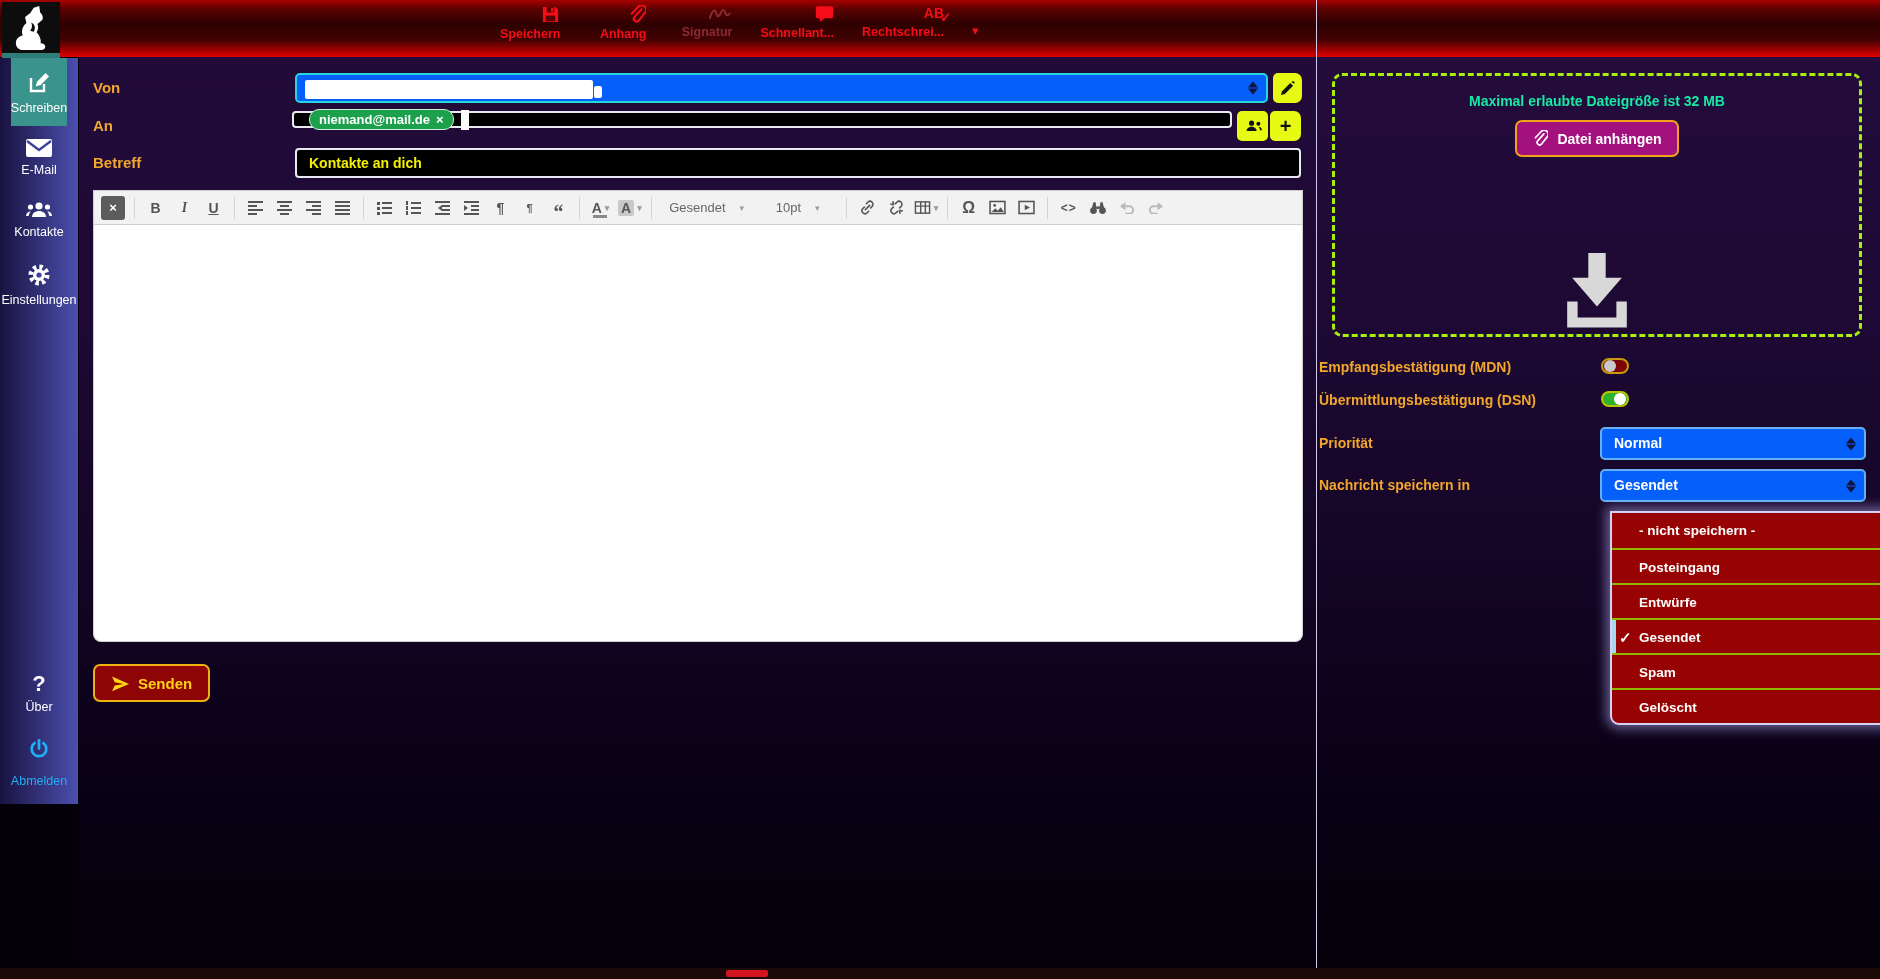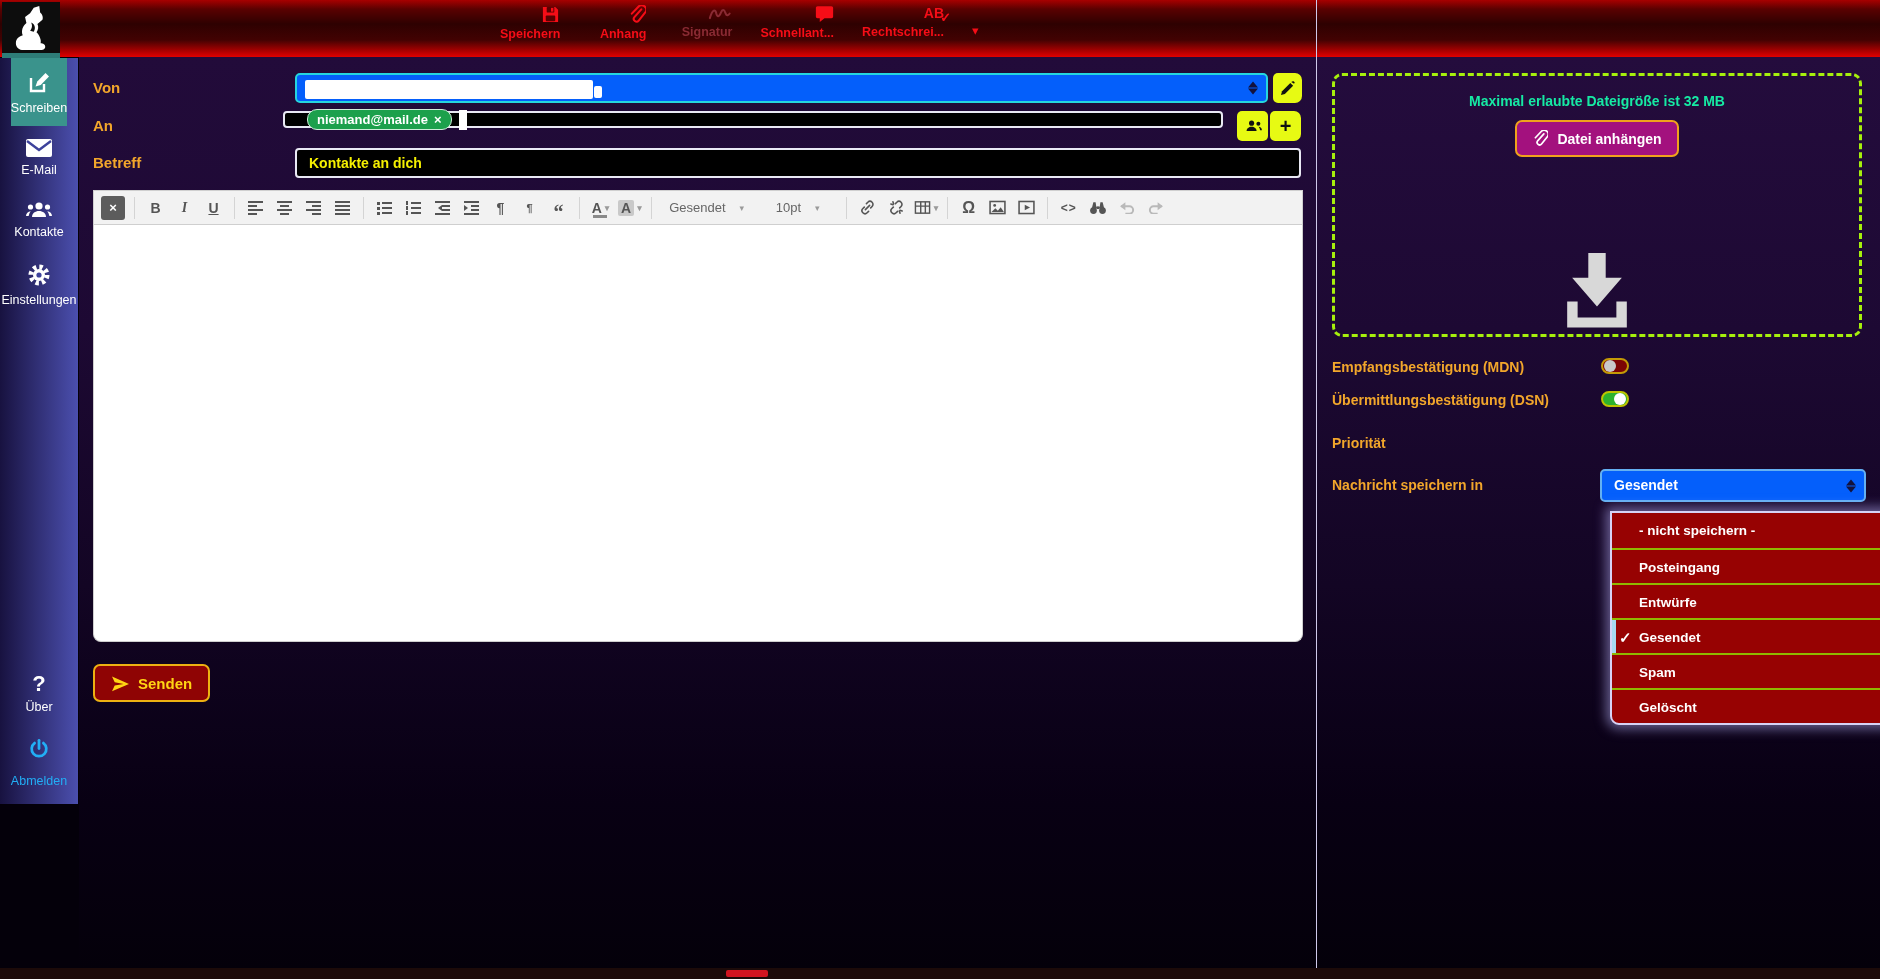--- a/index.html
+++ b/index.html
@@ -36,22 +36,22 @@
   .sel{position:relative;background:#045ffb;border-radius:5px;color:#fff;font-weight:bold;cursor:pointer;}
   .updown{position:absolute;right:8px;top:50%;transform:translateY(-50%);width:10px;height:15px;}
   .updown i{position:absolute;left:0;width:0;height:0;border-left:5px solid transparent;border-right:5px solid transparent;}
   .updown i.up{top:1px;border-bottom:6px solid #13123d;}
   .updown i.dn{bottom:1px;border-top:6px solid #13123d;}
   .von-sel{position:absolute;left:216px;top:16px;width:973px;height:30px;border:2px solid #25d6df;}
   .redact{position:absolute;left:8px;top:5px;width:288px;height:19px;background:#fff;border-radius:2px;}
   .redact::after{content:"";position:absolute;right:-9px;bottom:1px;width:8px;height:12px;background:#fff;border-radius:2px;}
   .mini-btn{position:absolute;height:30px;background:#e7fa13;color:#111;display:flex;align-items:center;justify-content:center;
     border-radius:5px;cursor:pointer;}
-  .an-input{position:absolute;left:204px;top:54px;width:940px;height:17px;background:#000;border:2px solid #e9e9f4;
-    border-radius:4px;display:flex;align-items:center;padding:0 22px;}
+  .an-input{position:absolute;left:213px;top:54px;width:940px;height:17px;background:#000;border:2px solid #e9e9f4;
+    border-radius:4px;display:flex;align-items:center;padding:0 15px;}
   .chip{background:#1ca04c;border:1px solid #cfeeda;border-radius:10px;color:#fff;font-size:13px;font-weight:bold;
     padding:2px 9px;display:flex;align-items:center;gap:6px;cursor:pointer;}
   .chip .x{font-weight:bold;cursor:pointer;}
   .caret-block{width:8px;height:20px;background:#fff;margin-left:7px;}
   .subj-input{position:absolute;left:216px;top:91px;width:1006px;height:30px;background:#000;border:2px solid #e9e9f4;
     border-radius:4px;color:#f5f000;font-size:14px;font-weight:bold;line-height:26px;padding:0 12px;}
 
   
   .editor{position:absolute;left:14px;top:133px;width:1210px;height:452px;border-radius:0 0 8px 8px;}
   .ed-toolbar{height:35px;background:#f2f2f2;border:1px solid #cfcfcf;display:flex;align-items:center;gap:6px;padding:0 7px;}
@@ -100,21 +100,21 @@
   
   .vdivider{position:absolute;left:1316px;top:0;width:1px;height:968px;background:#cfc9ea;z-index:7;}
   .panel{position:absolute;left:1317px;top:57px;width:563px;height:911px;
     background:linear-gradient(180deg,#240c3d 0%,#1d0933 30%,#130524 58%,#080013 82%,#04000a 100%);}
   .dropbox{position:absolute;left:15px;top:16px;width:530px;height:264px;border:3px dashed #a6f00c;border-radius:10px;
     display:flex;flex-direction:column;align-items:center;}
   .maxnote{margin-top:17px;color:#16eaa4;font-size:14px;font-weight:bold;}
   .attach-btn{margin-top:11px;background:#a3117e;border:2px solid #f0a21c;border-radius:7px;color:#fff;
     font-size:14px;font-weight:bold;padding:8px 15px;display:flex;align-items:center;gap:9px;cursor:pointer;}
   .dl-icon{position:absolute;bottom:4px;left:50%;transform:translateX(-50%);}
-  .prow-label{position:absolute;left:15px;color:#f2a62b;font-size:14px;font-weight:bold;}
+  .prow-label{position:absolute;left:2px;color:#f2a62b;font-size:14px;font-weight:bold;}
   .toggle{position:absolute;left:284px;width:28px;height:16px;border-radius:9px;cursor:pointer;}
   .toggle.off{background:#7c0404;border:2px solid #c49a06;}
   .toggle.on{background:#2db32d;border:2px solid #bcc400;}
   .toggle .knob{position:absolute;top:0px;width:12px;height:12px;border-radius:50%;}
   .toggle.off .knob{left:1px;background:#c9c9c9;}
   .toggle.on .knob{right:1px;background:#fff;}
   .p-sel{position:absolute;left:283px;width:266px;height:33px;border:2px solid #64b0f2;font-size:14px;
     line-height:29px;padding:0 12px;}
   .folder-dd{position:absolute;left:293px;top:454px;width:288px;background:#970202;border:2px solid #d6d2f5;
     border-radius:0 0 9px 9px;box-shadow:0 0 12px 4px rgba(190,185,255,.5);z-index:9;overflow:hidden;}
@@ -455,20 +455,27 @@
     <div class="toggle off" style="top:301px;">
         <span class="knob"></span>
       </div>
 
     <div class="prow-label" style="top:335px;">Übermittlungsbestätigung (DSN)</div>
     <div class="toggle on" style="top:334px;">
         <span class="knob"></span>
       </div>
 
     <div class="prow-label" style="top:378px;">Priorität</div>
+    <div class="sel p-sel" style="top:370px;">
+      <span>Normal</span>
+      <span class="updown">
+          <i class="up"></i>
+          <i class="dn"></i>
+        </span>
+    </div>
 
     <div class="prow-label" style="top:420px;">Nachricht speichern in</div>
     <div class="sel p-sel" style="top:412px;">
       <span>Gesendet</span>
       <span class="updown">
           <i class="up"></i>
           <i class="dn"></i>
         </span>
     </div>
 

